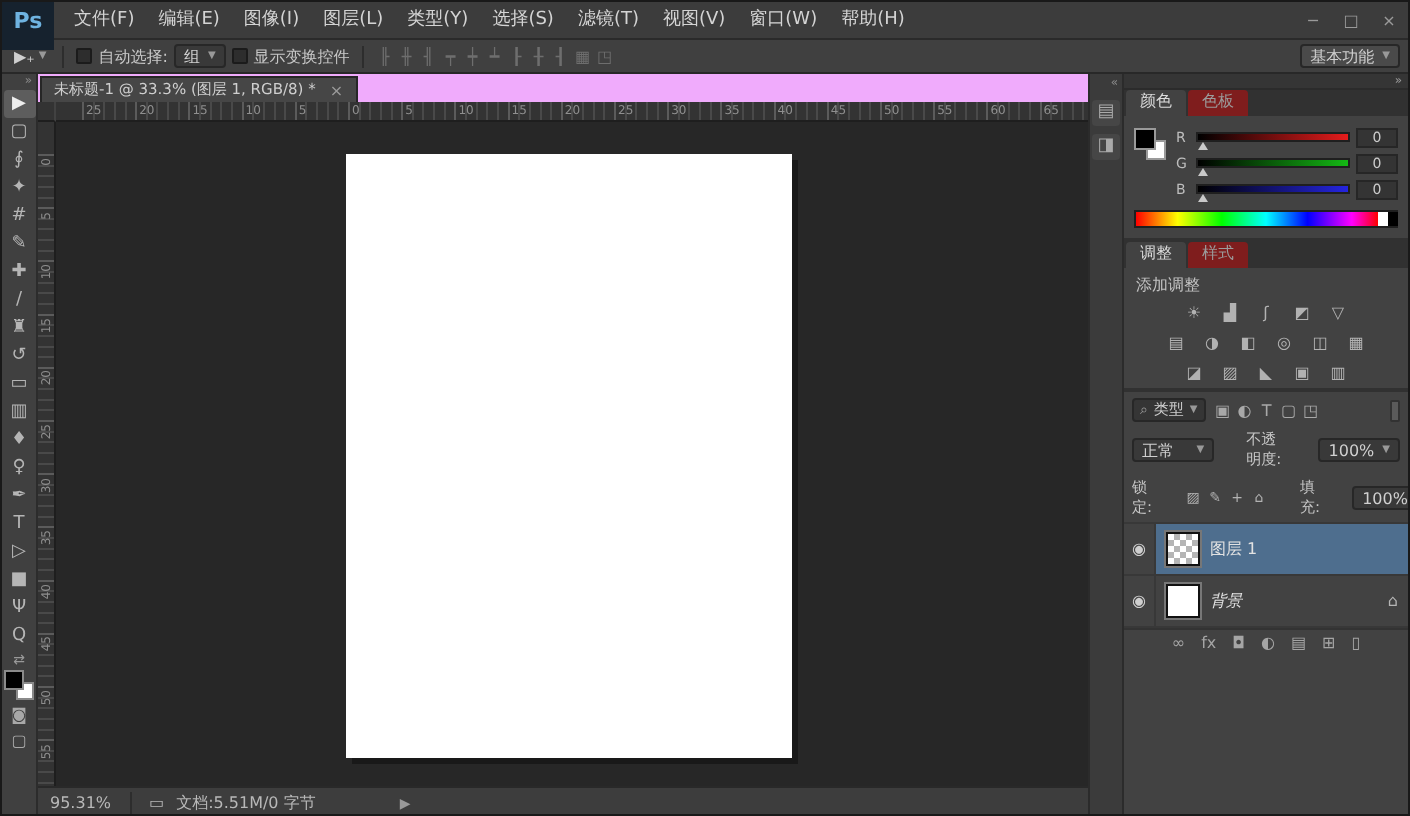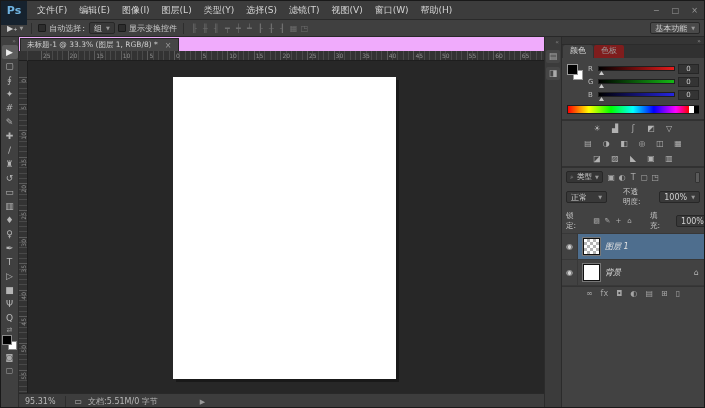--- a/index.html
+++ b/index.html
@@ -15,21 +15,21 @@
   .menu-item { font-size:9px; color:#d4d4d4; padding:0 6px; line-height:19px; cursor:default; }
   .win-controls { margin-left:auto; display:flex; }
   .win-btn { width:19px; text-align:center; font-size:8px; color:#9a9a9a; line-height:19px; }
   
   .optionsbar { height:17px; background:#404040; border-bottom:1px solid #282828; display:flex; align-items:center;
                 padding:0 4px; gap:3px; font-size:8px; }
   .tool-preset { display:flex; align-items:center; gap:2px; color:#cfcfcf; font-size:8px; padding:0 2px; }
   .caret { font-size:5px; color:#999; }
   .vsep { width:1px; height:11px; background:#2d2d2d; margin:0 3px; }
   .checkbox { width:8px; height:8px; background:#2d2d2d; border:1px solid #1b1b1b; border-radius:1px; }
-  .opt-label { color:#c8c8c8;font-family:Liberation Mono, monospace; }
+  .opt-label { color:#c8c8c8; }
   .dropdown { background:#393939; border:1px solid #272727; border-radius:2px; height:12px;
               display:inline-flex; align-items:center; gap:4px; padding:0 4px; font-size:8px; color:#d0d0d0; }
   .dropdown.ws { background:#4a4a4a; }
   .align-icons { display:flex; gap:2px; }
   .align-icon { font-size:8px; color:#6e6e6e; width:9px; text-align:center; }
   .spacer { flex:1; }
   
   .main { display:flex; height:372px; }
   
   .toolbar { width:18px; background:#404040; border-right:1px solid #2c2c2c; display:flex;
@@ -120,21 +120,21 @@
   .leye { width:16px; border-right:1px solid #383838; display:flex; align-items:center; justify-content:center;
           font-size:8px; color:#cfcfcf; }
   .lbody { flex:1; display:flex; align-items:center; gap:5px; padding:0 5px; }
   .lrow.selected .lbody { background:#4e6e8e; }
   .lthumb { width:17px; height:17px; border:1px solid #111; box-shadow:0 0 0 1px #777; flex:none; }
   .lthumb.checker { background-color:#fff;
     background-image:linear-gradient(45deg,#b5b5b5 25%,transparent 25%,transparent 75%,#b5b5b5 75%),
                      linear-gradient(45deg,#b5b5b5 25%,transparent 25%,transparent 75%,#b5b5b5 75%);
     background-size:6px 6px; background-position:0 0,3px 3px; }
   .lthumb.white { background:#fff; }
-  .lname { font-size:8px; color:#e2e2e2;font-style:italic; }
+  .lname { font-size:8px; color:#e2e2e2; }
   .lrow.italic .lname { font-style:italic; }
   .llockbadge { margin-left:auto; font-size:8px; color:#b5b5b5; }
   .lspacer { flex:1; display:flex; align-items:flex-end; justify-content:center; padding-bottom:12px; min-height:0; }
   .wm { display:flex; align-items:center; gap:7px; }
   .wc { position:relative; width:32px; height:25px; }
   .wc .b1 { position:absolute; left:0; top:0; width:20px; height:16px; background:#969696; border-radius:50% 50% 46% 46%; }
   .wc .b1::before { content:""; position:absolute; left:4px; top:5px; width:3px; height:3px; border-radius:50%;
                     background:#424242; box-shadow:7px 0 0 #424242; }
   .wc .b1 .t { position:absolute; left:3px; bottom:-2px; width:4px; height:4px; background:#969696; transform:rotate(55deg); }
   .wc .b2 { position:absolute; left:14px; top:9px; width:16px; height:13px; background:#969696;
@@ -359,20 +359,26 @@
               </div>
             </div>
         </div>
         <div class="spectrum">
           <span class="spec-w"></span>
             <span class="spec-b"></span>
         </div>
       </section>
 
       <section class="panel">
+        <div class="ptabs">
+
+        <span class="ptab active">调整</span>
+            <span class="ptab">样式</span>
+          </div>
+        <div class="adj-head">添加调整</div>
         <div class="adj-row">
 
         <span class="adj-icon">☀</span>
             <span class="adj-icon">▟</span>
             <span class="adj-icon">ʃ</span>
             <span class="adj-icon">◩</span>
             <span class="adj-icon">▽</span>
           </div>
         <div class="adj-row">
 

